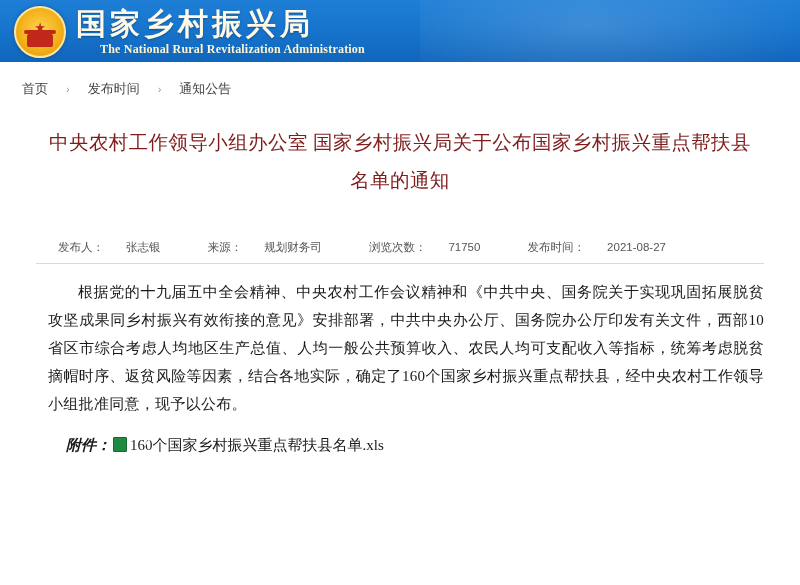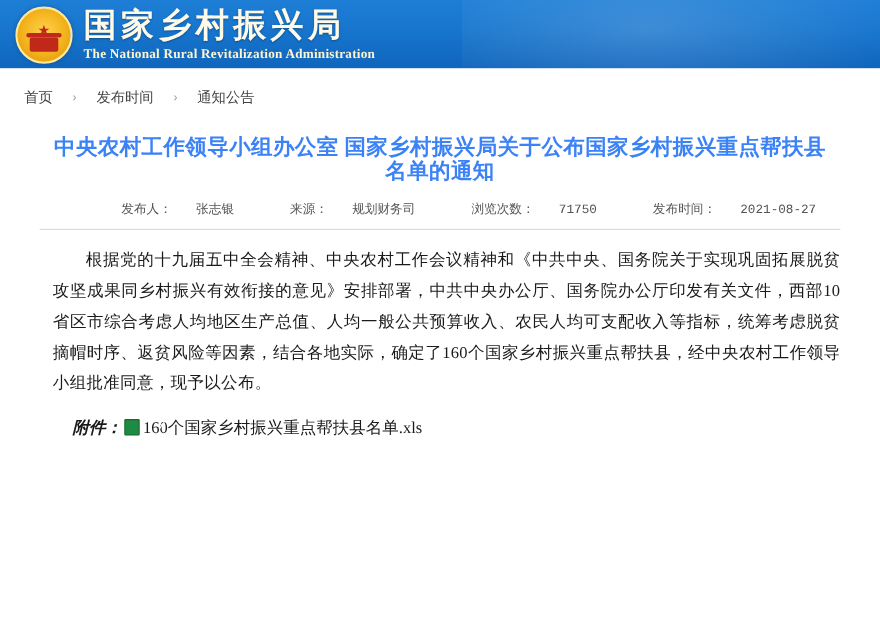--- a/index.html
+++ b/index.html
@@ -100,20 +100,21 @@
     text-shadow: 0 1px 2px rgba(0,0,0,0.3);
   }
   .title-en {
     font-family: "Liberation Serif", serif;
     font-size: 12px;
     font-weight: bold;
     color: #fff4d0;
     letter-spacing: 0.2px;
     line-height: 16px;
     margin-top: 1px;
+    margin-left: 24px;
   }
 
   
   .breadcrumb {
     padding: 18px 0 14px 22px;
     font-family: "Liberation Sans", sans-serif;
     font-size: 13px;
     color: #444444;
     display: flex;
     align-items: center;
@@ -130,33 +131,34 @@
   }
 
   
   .article {
     margin: 0 36px;
     padding-top: 4px;
   }
   .doc-title {
     font-family: "Liberation Serif", serif;
     font-size: 19.5px;
-    font-weight: bold;
-    color: #3b82f6;
+    font-weight: normal;
+    color: #7f1d1d;
     text-align: center;
-    line-height: 22px;
+    line-height: 38px;
     letter-spacing: 0.4px;
     padding: 8px 4px 14px 4px;
   }
   .meta {
-    text-align: right;
-    font-family: Liberation Mono, monospace;
+    text-align: left;
+    font-family: Liberation Sans, sans-serif;
     font-size: 11.5px;
     color: #555555;
     line-height: 20px;
+    margin-top: 23px;
   }
   .meta span {
     margin: 0 11px;
     white-space: nowrap;
   }
   .meta-2 {
     text-align: center;
     font-family: "Liberation Sans", sans-serif;
     font-size: 11.5px;
     color: #555555;

